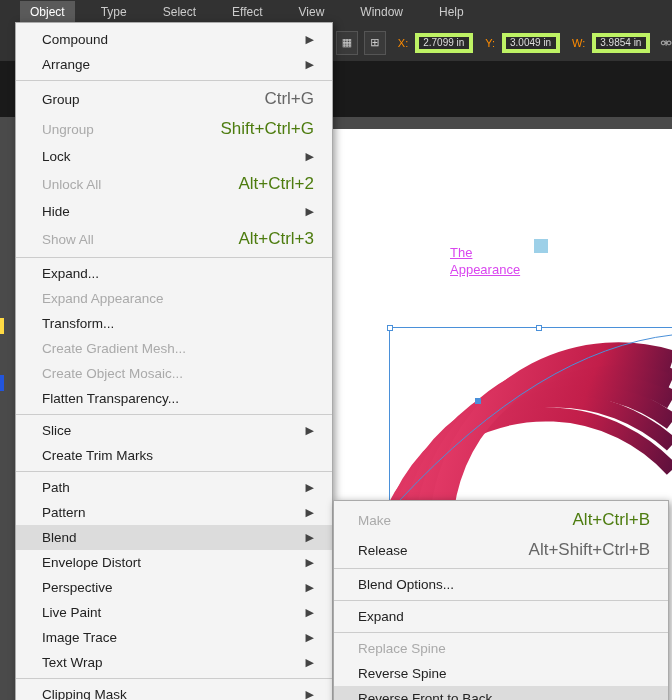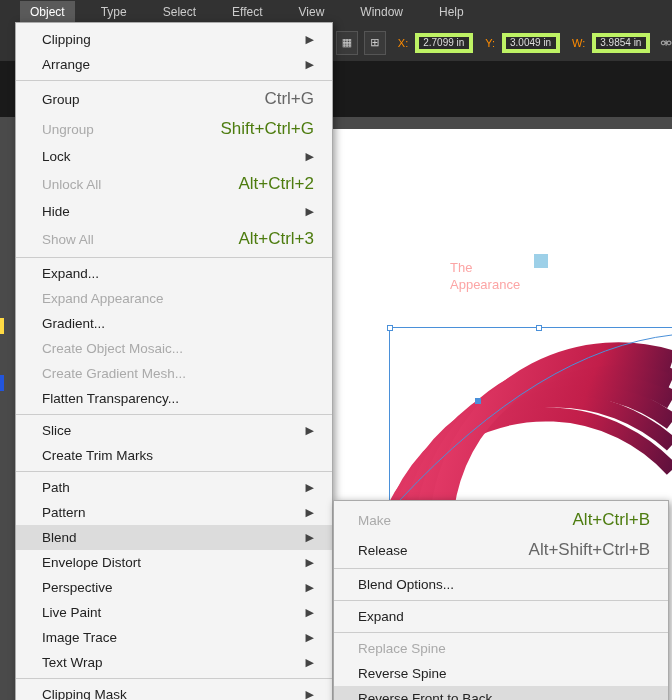--- a/index.html
+++ b/index.html
@@ -89,24 +89,25 @@
       position: absolute;
       left: 332px;
       top: 12px;
       width: 360px;
       height: 580px;
       background: #fff;
     }
     .watermark {
       position: absolute;
       left: 450px;
-      top: 260px;
-      color: #fca5a5;
+      top: 245px;
+      color: #d946ef;
       font-size: 13px;
       line-height: 1.3;
+      text-decoration: underline;
     }
     .watermark .sq {
       position: absolute;
       right: -28px;
       top: -6px;
       width: 14px;
       height: 14px;
       background: #9dd0e8;
     }
     .selection-box {
@@ -251,21 +252,21 @@
 </svg>
 
 <div class="selection-box">
   <div class="sel-handle tl"></div>
   <div class="sel-handle tm"></div>
 </div>
 <div class="sel-center"></div>
 
 <div class="dropdown" id="object-menu">
     <div class="menu-item">
-      <span>Clipping</span>
+      <span>Compound</span>
       <span class="arrow">▶</span>
     </div>
     <div class="menu-item">
       <span>Arrange</span>
       <span class="arrow">▶</span>
     </div>
     <div class="menu-sep"></div>
     <div class="menu-item">
       <span>Group</span>
       <span class="shortcut">Ctrl+G</span>
@@ -291,27 +292,27 @@
       <span class="shortcut">Alt+Ctrl+3</span>
     </div>
     <div class="menu-sep"></div>
     <div class="menu-item">
       <span>Expand...</span>
     </div>
     <div class="menu-item disabled">
       <span>Expand Appearance</span>
     </div>
     <div class="menu-item">
-      <span>Gradient...</span>
+      <span>Transform...</span>
+    </div>
+    <div class="menu-item disabled">
+      <span>Create Gradient Mesh...</span>
     </div>
     <div class="menu-item disabled">
       <span>Create Object Mosaic...</span>
-    </div>
-    <div class="menu-item disabled">
-      <span>Create Gradient Mesh...</span>
     </div>
     <div class="menu-item">
       <span>Flatten Transparency...</span>
     </div>
     <div class="menu-sep"></div>
     <div class="menu-item">
       <span>Slice</span>
       <span class="arrow">▶</span>
     </div>
     <div class="menu-item">

